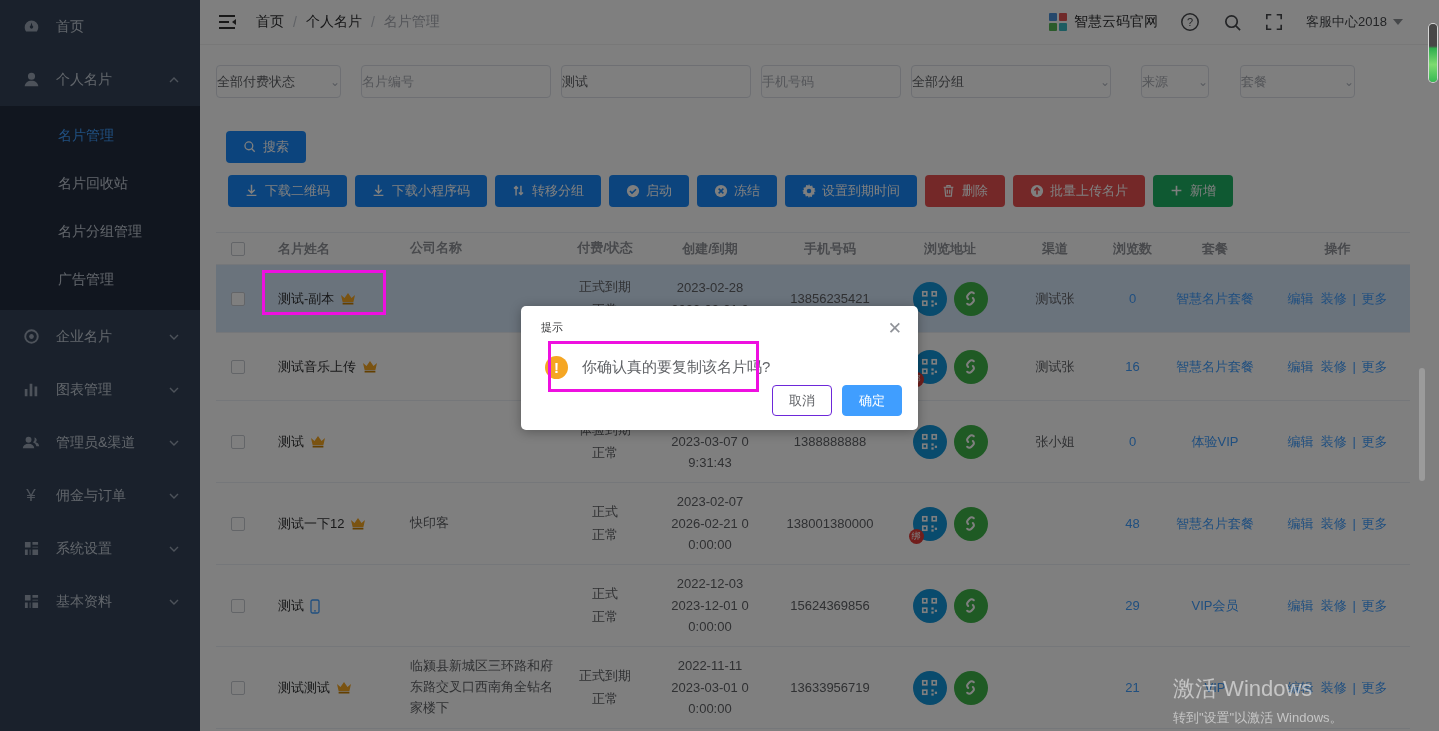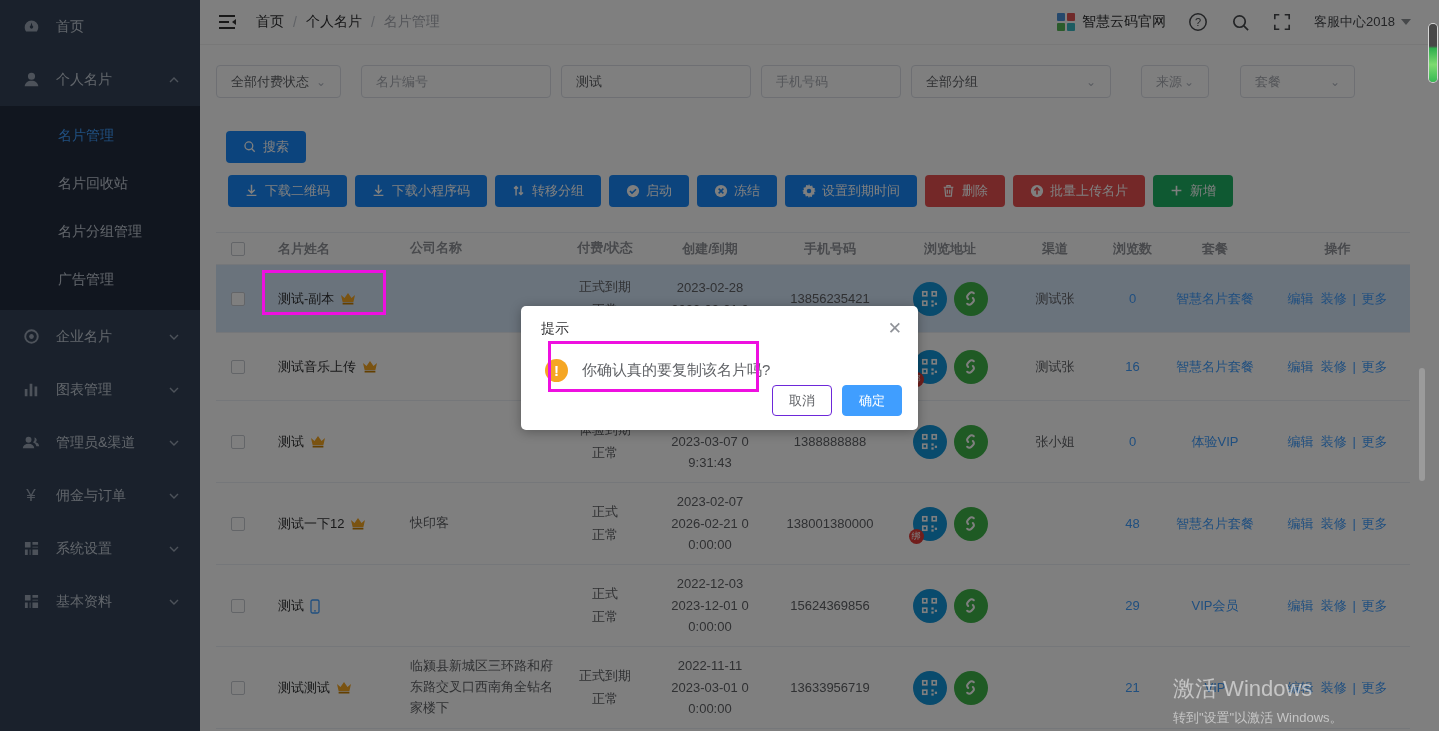--- a/index.html
+++ b/index.html
@@ -18,30 +18,30 @@
   .submenu { background:#222c3e; padding:6px 0; }
   .sub-item { height:48px; display:flex; align-items:center; padding-left:58px; color:#c3cbd6; font-size:14px; cursor:pointer; }
   .sub-item.active { color:#409eff; }
   
   .header { position:absolute; left:200px; top:0; width:1239px; height:45px; background:#fff; display:flex; align-items:center; z-index:2; border-bottom:1px solid #f0f0f0; }
   .collapse-btn { margin-left:16px; width:22px; height:22px; color:#333; cursor:pointer; }
   .breadcrumb { margin-left:18px; display:flex; align-items:center; gap:9px; font-size:14px; }
   .bc-link { color:#303133; cursor:pointer; }
   .bc-sep { color:#c0c4cc; }
   .bc-current { color:#a8abb2; }
-  .header-right { margin-left:auto; display:flex; align-items:center; gap:22px; padding-right:28px; }
+  .header-right { margin-left:auto; display:flex; align-items:center; gap:22px; padding-right:36px; }
   .site-link { display:flex; align-items:center; gap:7px; font-size:14px; color:#303133; cursor:pointer; }
   .qr-logo { width:18px; height:18px; display:grid; grid-template-columns:8px 8px; grid-template-rows:8px 8px; gap:2px; }
   .qr-logo i { border-radius:1px; }
   .hicon { width:20px; height:20px; color:#47494d; cursor:pointer; display:flex; align-items:center; justify-content:center; }
   .user-box { display:flex; align-items:center; gap:6px; font-size:13px; color:#47494d; cursor:pointer; }
   .caret-down { width:0; height:0; border-left:5px solid transparent; border-right:5px solid transparent; border-top:6px solid #8d9095; }
   
   .filter-row { position:absolute; left:216px; top:65px; display:flex; align-items:center; z-index:2; }
-  .fbox { height:33px; border:1px solid #dcdfe6; border-radius:4px; background:#fff; display:flex; align-items:center; padding:0 14px; font-size:13px; color:#606266; }
+  .fbox { height:33px; border:1px solid #dcdfe6; border-radius:4px; background:#fff; display:flex; align-items:center; padding:0 0; font-size:13px; color:#606266; }
   .fbox.placeholder-like { color:#a8abb2; }
   .fbox .fcaret { margin-left:auto; color:#b4b9c2; font-size:12px; }
   .fbox input { border:none; outline:none; width:100%; font-size:13px; color:#606266; font-family:inherit; background:transparent; }
   .fbox input::placeholder { color:#a8abb2; }
   
   .btn { height:32px; border:none; border-radius:4px; font-size:13px; color:#fff; display:inline-flex; align-items:center; justify-content:center; gap:6px; padding:0 17px; cursor:pointer; font-family:inherit; white-space:nowrap; }
   .btn-blue { background:#1989fa; }
   .btn-red { background:#e95050; }
   .btn-green { background:#1fb264; }
   .search-row { position:absolute; left:226px; top:131px; z-index:2; }
@@ -71,21 +71,21 @@
   .act-sep { color:#409eff; margin:0 2px; }
   .checkbox { width:14px; height:14px; border:1px solid #c6cad1; border-radius:2px; background:#fff; cursor:pointer; }
   .circle-ico { width:34px; height:34px; border-radius:50%; display:flex; align-items:center; justify-content:center; cursor:pointer; position:relative; }
   .qr-circle { background:#1296db; }
   .link-circle { background:#3eb549; }
   .badge { position:absolute; left:-4px; bottom:-3px; width:15px; height:15px; border-radius:50%; background:#e23c39; color:#fff; font-size:9px; display:flex; align-items:center; justify-content:center; }
   .row-ico { width:16px; height:14px; display:inline-flex; }
   
   .overlay { position:absolute; inset:0; background:rgba(0,0,0,0.5); z-index:100; }
   .dialog { position:absolute; left:521px; top:306px; width:397px; height:124px; background:#fff; border-radius:5px; box-shadow:0 2px 12px rgba(0,0,0,.3); z-index:200; padding:14px 20px; }
-  .dlg-title { font-size:14px; color:#303133; }
+  .dlg-title { font-size:11px; color:#303133; }
   .dlg-close { position:absolute; right:16px; top:14px; color:#909399; font-size:17px; cursor:pointer; line-height:1; }
   .dlg-body { display:flex; align-items:center; gap:14px; margin:21px 0 0 4px; }
   .warn-ico { width:23px; height:23px; border-radius:50%; background:#f5a623; color:#fff; font-weight:bold; font-size:15px; display:flex; align-items:center; justify-content:center; flex:0 0 auto; }
   .dlg-msg { font-size:15px; color:#606266; }
   .dlg-footer { position:absolute; right:16px; bottom:14px; display:flex; gap:10px; }
   .dlg-btn { height:31px; padding:0 16px; border-radius:4px; font-size:13px; cursor:pointer; font-family:inherit; }
   .dlg-cancel { background:#fff; border:1px solid #6d28d9; color:#606266; }
   .dlg-confirm { background:#409eff; border:1px solid #409eff; color:#fff; }
   
   .anno { position:absolute; border:3px solid #ee10e0; z-index:300; pointer-events:none; }

